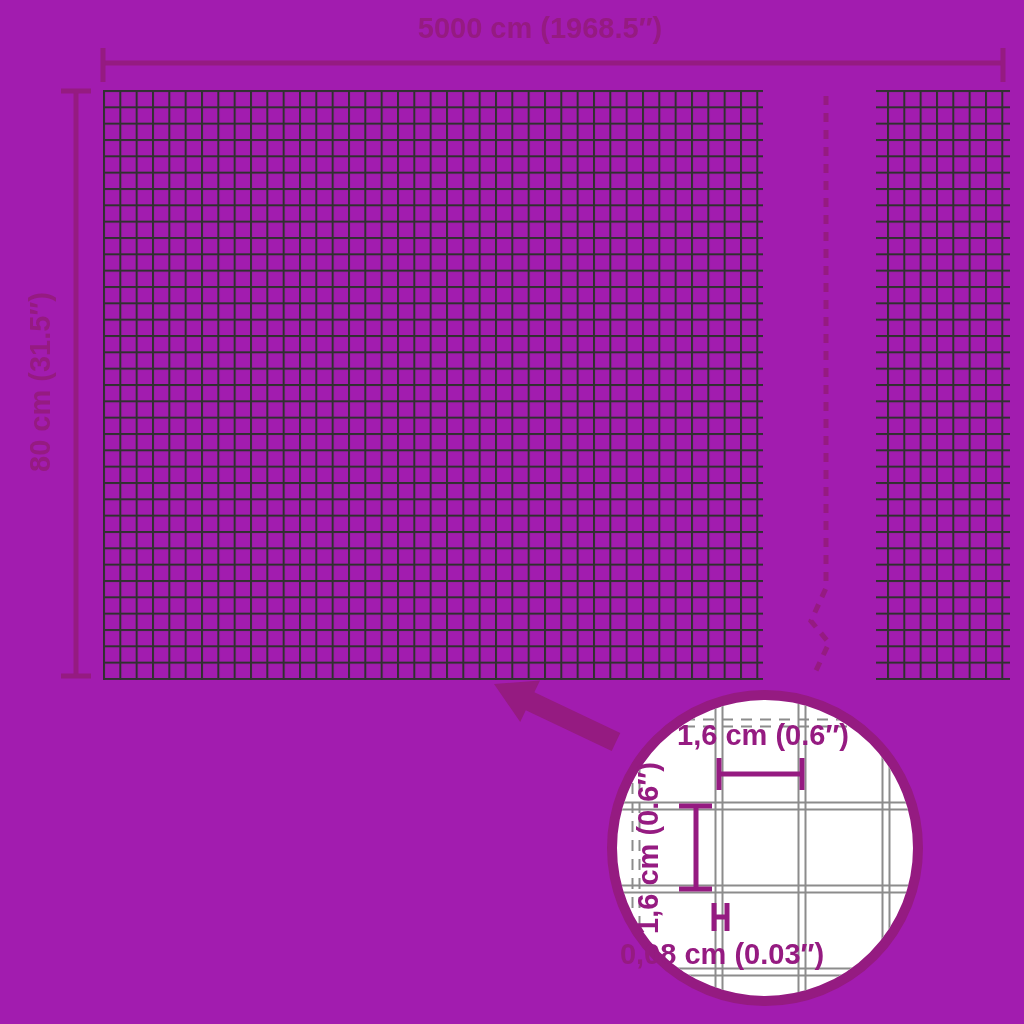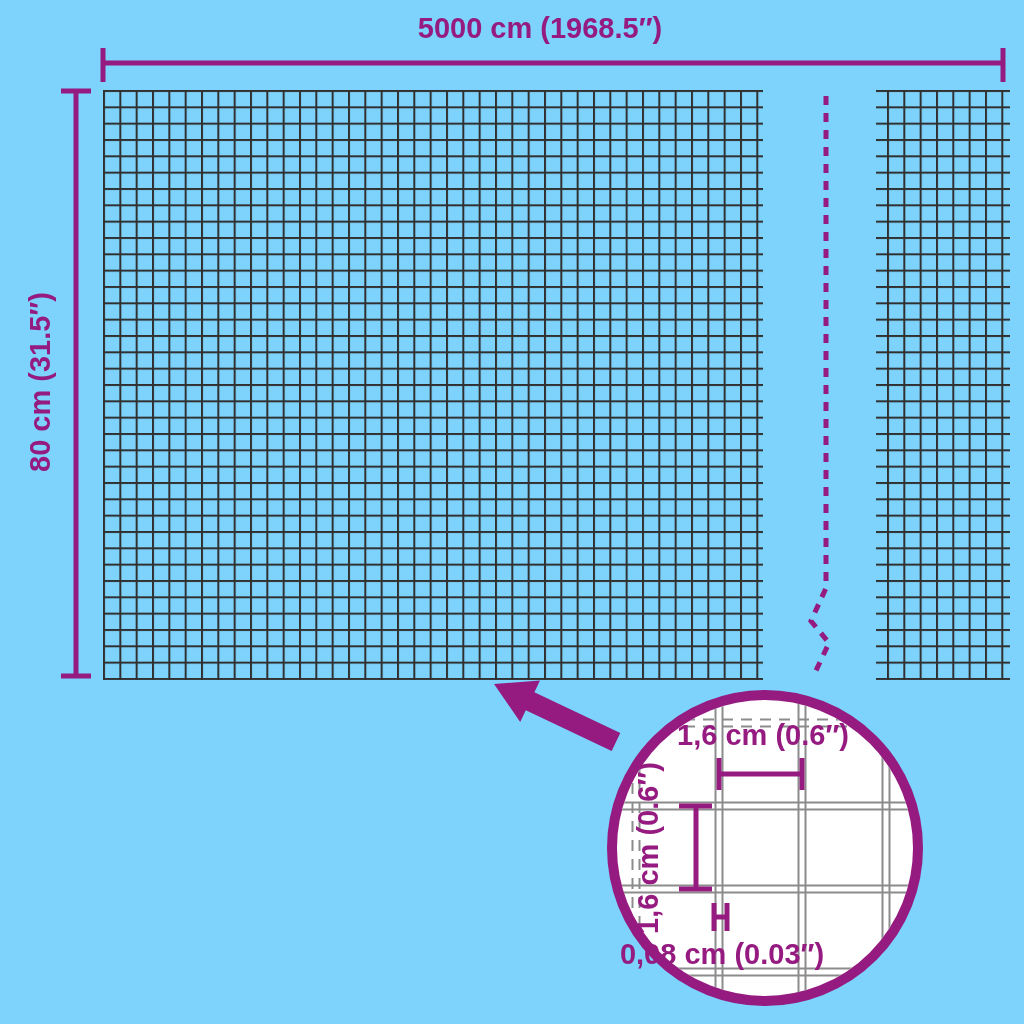--- a/index.html
+++ b/index.html
@@ -4,21 +4,21 @@
 <style>
   html, body {
     margin: 0;
     padding: 0;
     background: #ffffff;
   }
   .canvas {
     position: relative;
     width: 1024px;
     height: 1024px;
-    background: #7dd3fc;
+    background: #a21caf;
     overflow: hidden;
   }
   svg { display: block; }
   .dim {
     stroke: #951b81;
     stroke-width: 5;
     fill: none;
   }
   .dim-thin {
     stroke: #951b81;

